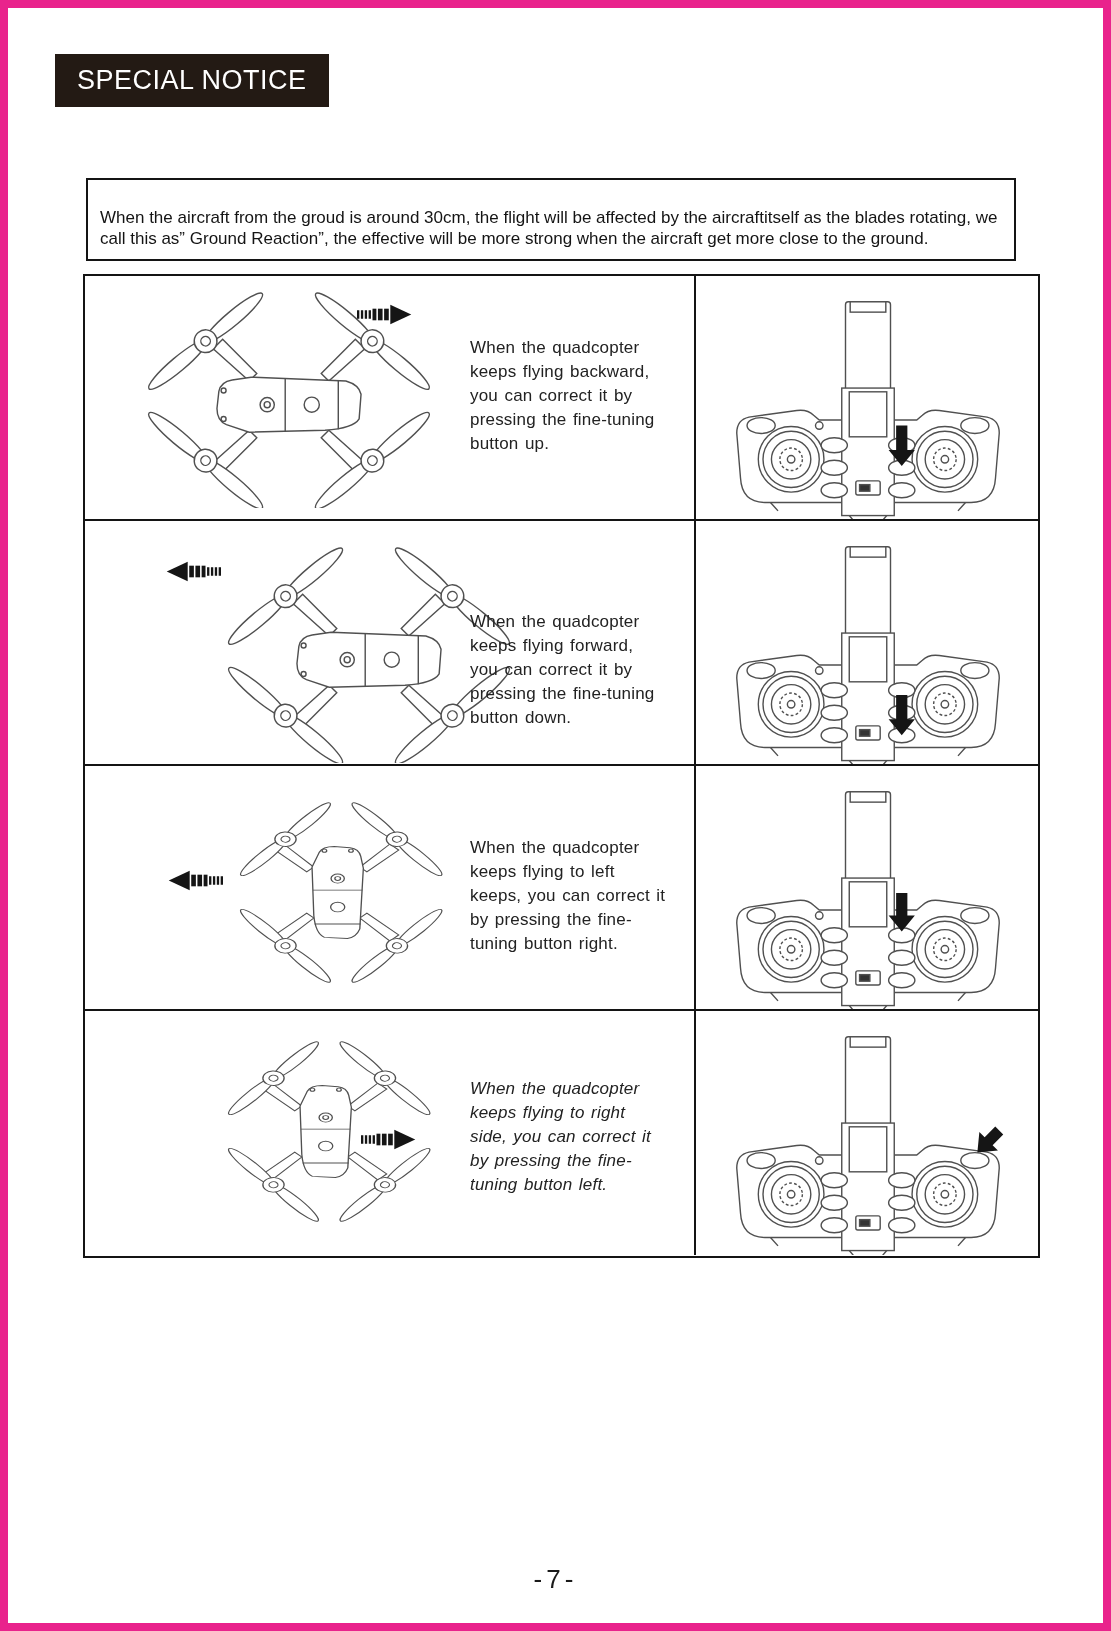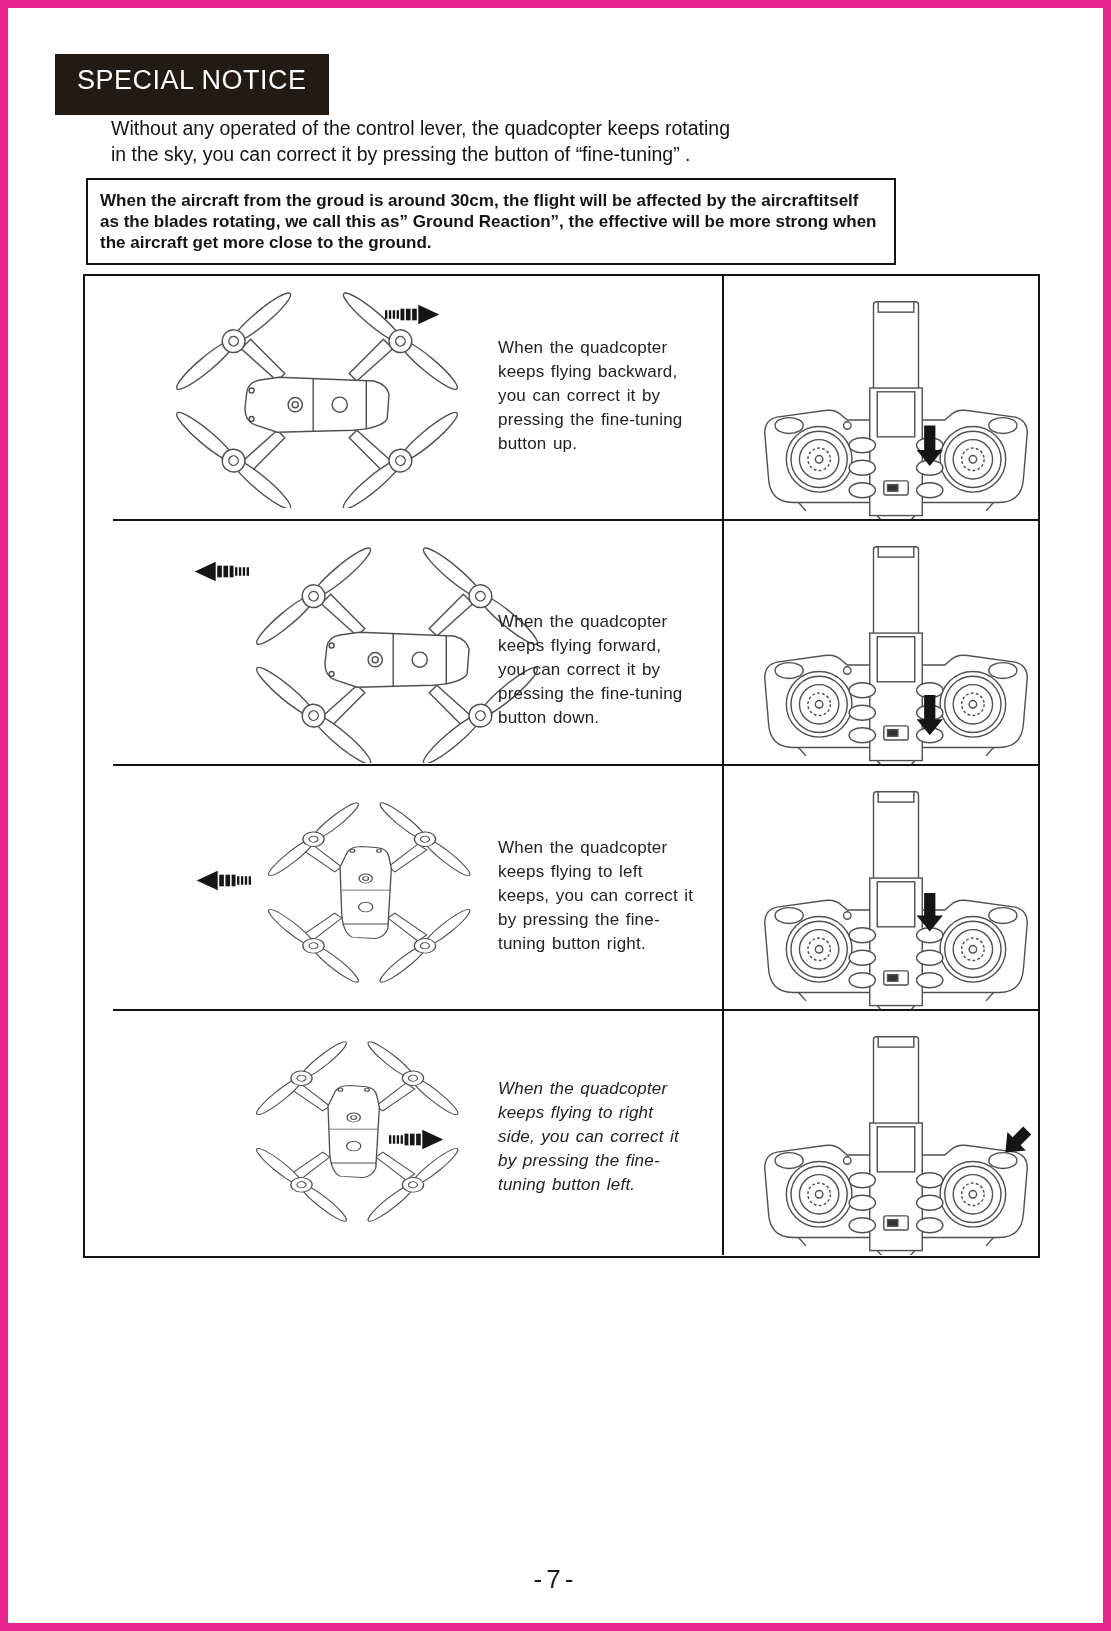--- a/index.html
+++ b/index.html
@@ -8,46 +8,45 @@
     width:1111px;height:1631px;
     box-sizing:border-box;
     border:8px solid #e9238c;
     background:#fff;
     font-family:"Liberation Sans", sans-serif;
     color:#1c1c1c;
     overflow:hidden;
   }
   .title-box{
     position:absolute;left:47px;top:46px;
-    height:61px;line-height:53px;
+    height:53px;line-height:53px;
     padding:0 22px;
     background:#231a14;color:#fff;
     font-size:27px;letter-spacing:0.5px;
   }
   .intro{
     position:absolute;left:103px;top:107px;
     font-size:19.5px;line-height:26px;color:#141414;
   }
   .notice{
-    position:absolute;left:78px;top:170px;width:810px;
+    position:absolute;left:78px;top:170px;width:930px;
     box-sizing:border-box;
     border:2px solid #141414;
-    padding:10px 12px 10px 12px;
-    font-size:17px;line-height:21px;color:#141414;font-weight:bold;
+    padding:27px 12px 10px 12px;
+    font-size:17px;line-height:21px;color:#141414;
   }
   .ftable{
     position:absolute;left:75px;top:266px;width:957px;height:984px;
     box-sizing:border-box;
     border:2px solid #141414;
   }
   .trow{
     position:relative;display:flex;height:245px;
     border-bottom:2px solid #141414;
     box-sizing:border-box;
-    margin-left:28px;
   }
   .trow:last-child{border-bottom:none;height:244px;font-style:italic;}
   .cell-left{
     position:relative;width:611px;flex:none;
     border-right:2px solid #141414;box-sizing:border-box;
     overflow:hidden;
   }
   .cell-right{position:relative;flex:1;overflow:hidden;}
   .desc{
     position:absolute;left:385px;width:196px;
@@ -150,24 +149,20 @@
       <rect x="35" y="6" width="6" height="15"></rect>
       <path d="M43 1 L70 13.5 L43 26 Z"></path>
     </g>
   </defs>
 </svg>
 
 <div class="page">
 
   <div class="title-box">SPECIAL NOTICE</div>
 
-  <div class="intro">
-    <div>Without any operated of the control lever, the quadcopter keeps rotating</div>
-    <div>in the sky, you can correct it by pressing the button of  “fine-tuning” .</div>
-  </div>
 
   <div class="notice">When the aircraft from the groud is around 30cm, the flight will be affected by the aircraftitself as the blades rotating, we call this as” Ground Reaction”, the effective will be more strong when the aircraft get more close to the ground.</div>
 
   <div class="ftable">
 
     <div class="trow r1">
       <div class="cell-left">
         <svg class="drone-h" viewBox="0 0 340 230">
           <use href="#droneH"></use>
         </svg>

